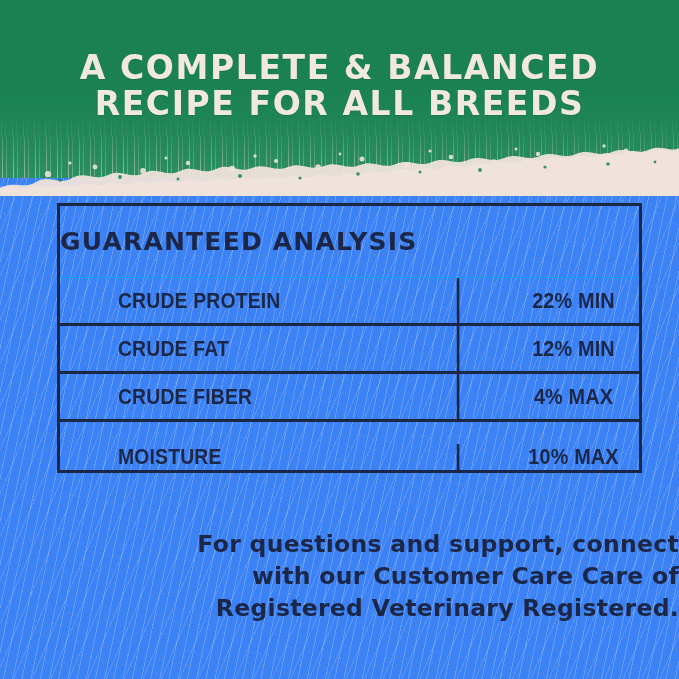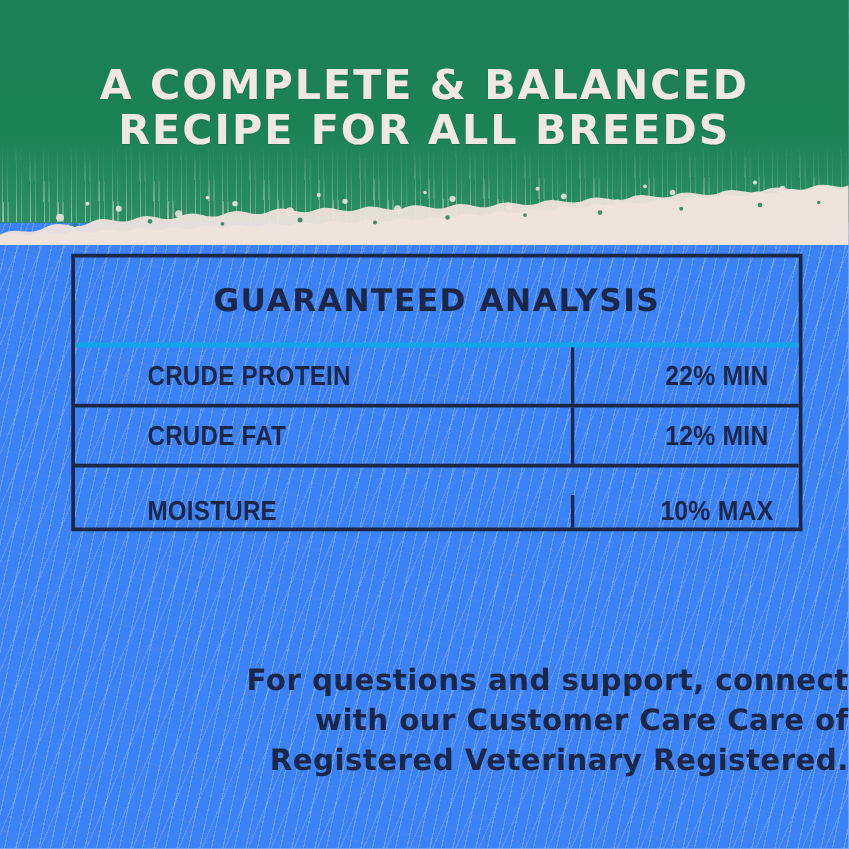--- a/index.html
+++ b/index.html
@@ -119,22 +119,21 @@
     left: 57px;
     top: 203px;
     width: 585px;
     border: 3px solid #1c2747;
     box-sizing: border-box;
   }
   .ga-head {
     height: 72px;
     display: flex;
     align-items: center;
-    justify-content: center;
-    border-bottom: 4px solid #0ea5e9;
+    border-bottom: 1px solid #0ea5e9;
     box-sizing: border-box;
   }
   .ga-head-label {
     color: #1c2747;
     font-family: "DejaVu Sans", sans-serif;
     font-weight: bold;
     font-size: 25px;
     letter-spacing: 1.2px;
     white-space: nowrap;
   }
@@ -283,20 +282,24 @@
     <div class="ga-row">
       <span class="ga-cell-label">CRUDE PROTEIN</span>
       <span class="ga-cell-value">22% MIN</span>
     </div>
 
     <div class="ga-row">
       <span class="ga-cell-label">CRUDE FAT</span>
       <span class="ga-cell-value">12% MIN</span>
     </div>
 
+    <div class="ga-row">
+      <span class="ga-cell-label">CRUDE FIBER</span>
+      <span class="ga-cell-value">4% MAX</span>
+    </div>
 
     <div class="ga-row">
       <span class="ga-cell-label">MOISTURE</span>
       <span class="ga-cell-value">10% MAX</span>
     </div>
 
   </div>
 
   <div class="footer-msg">
     <span class="ln">For questions and support, connect</span>

